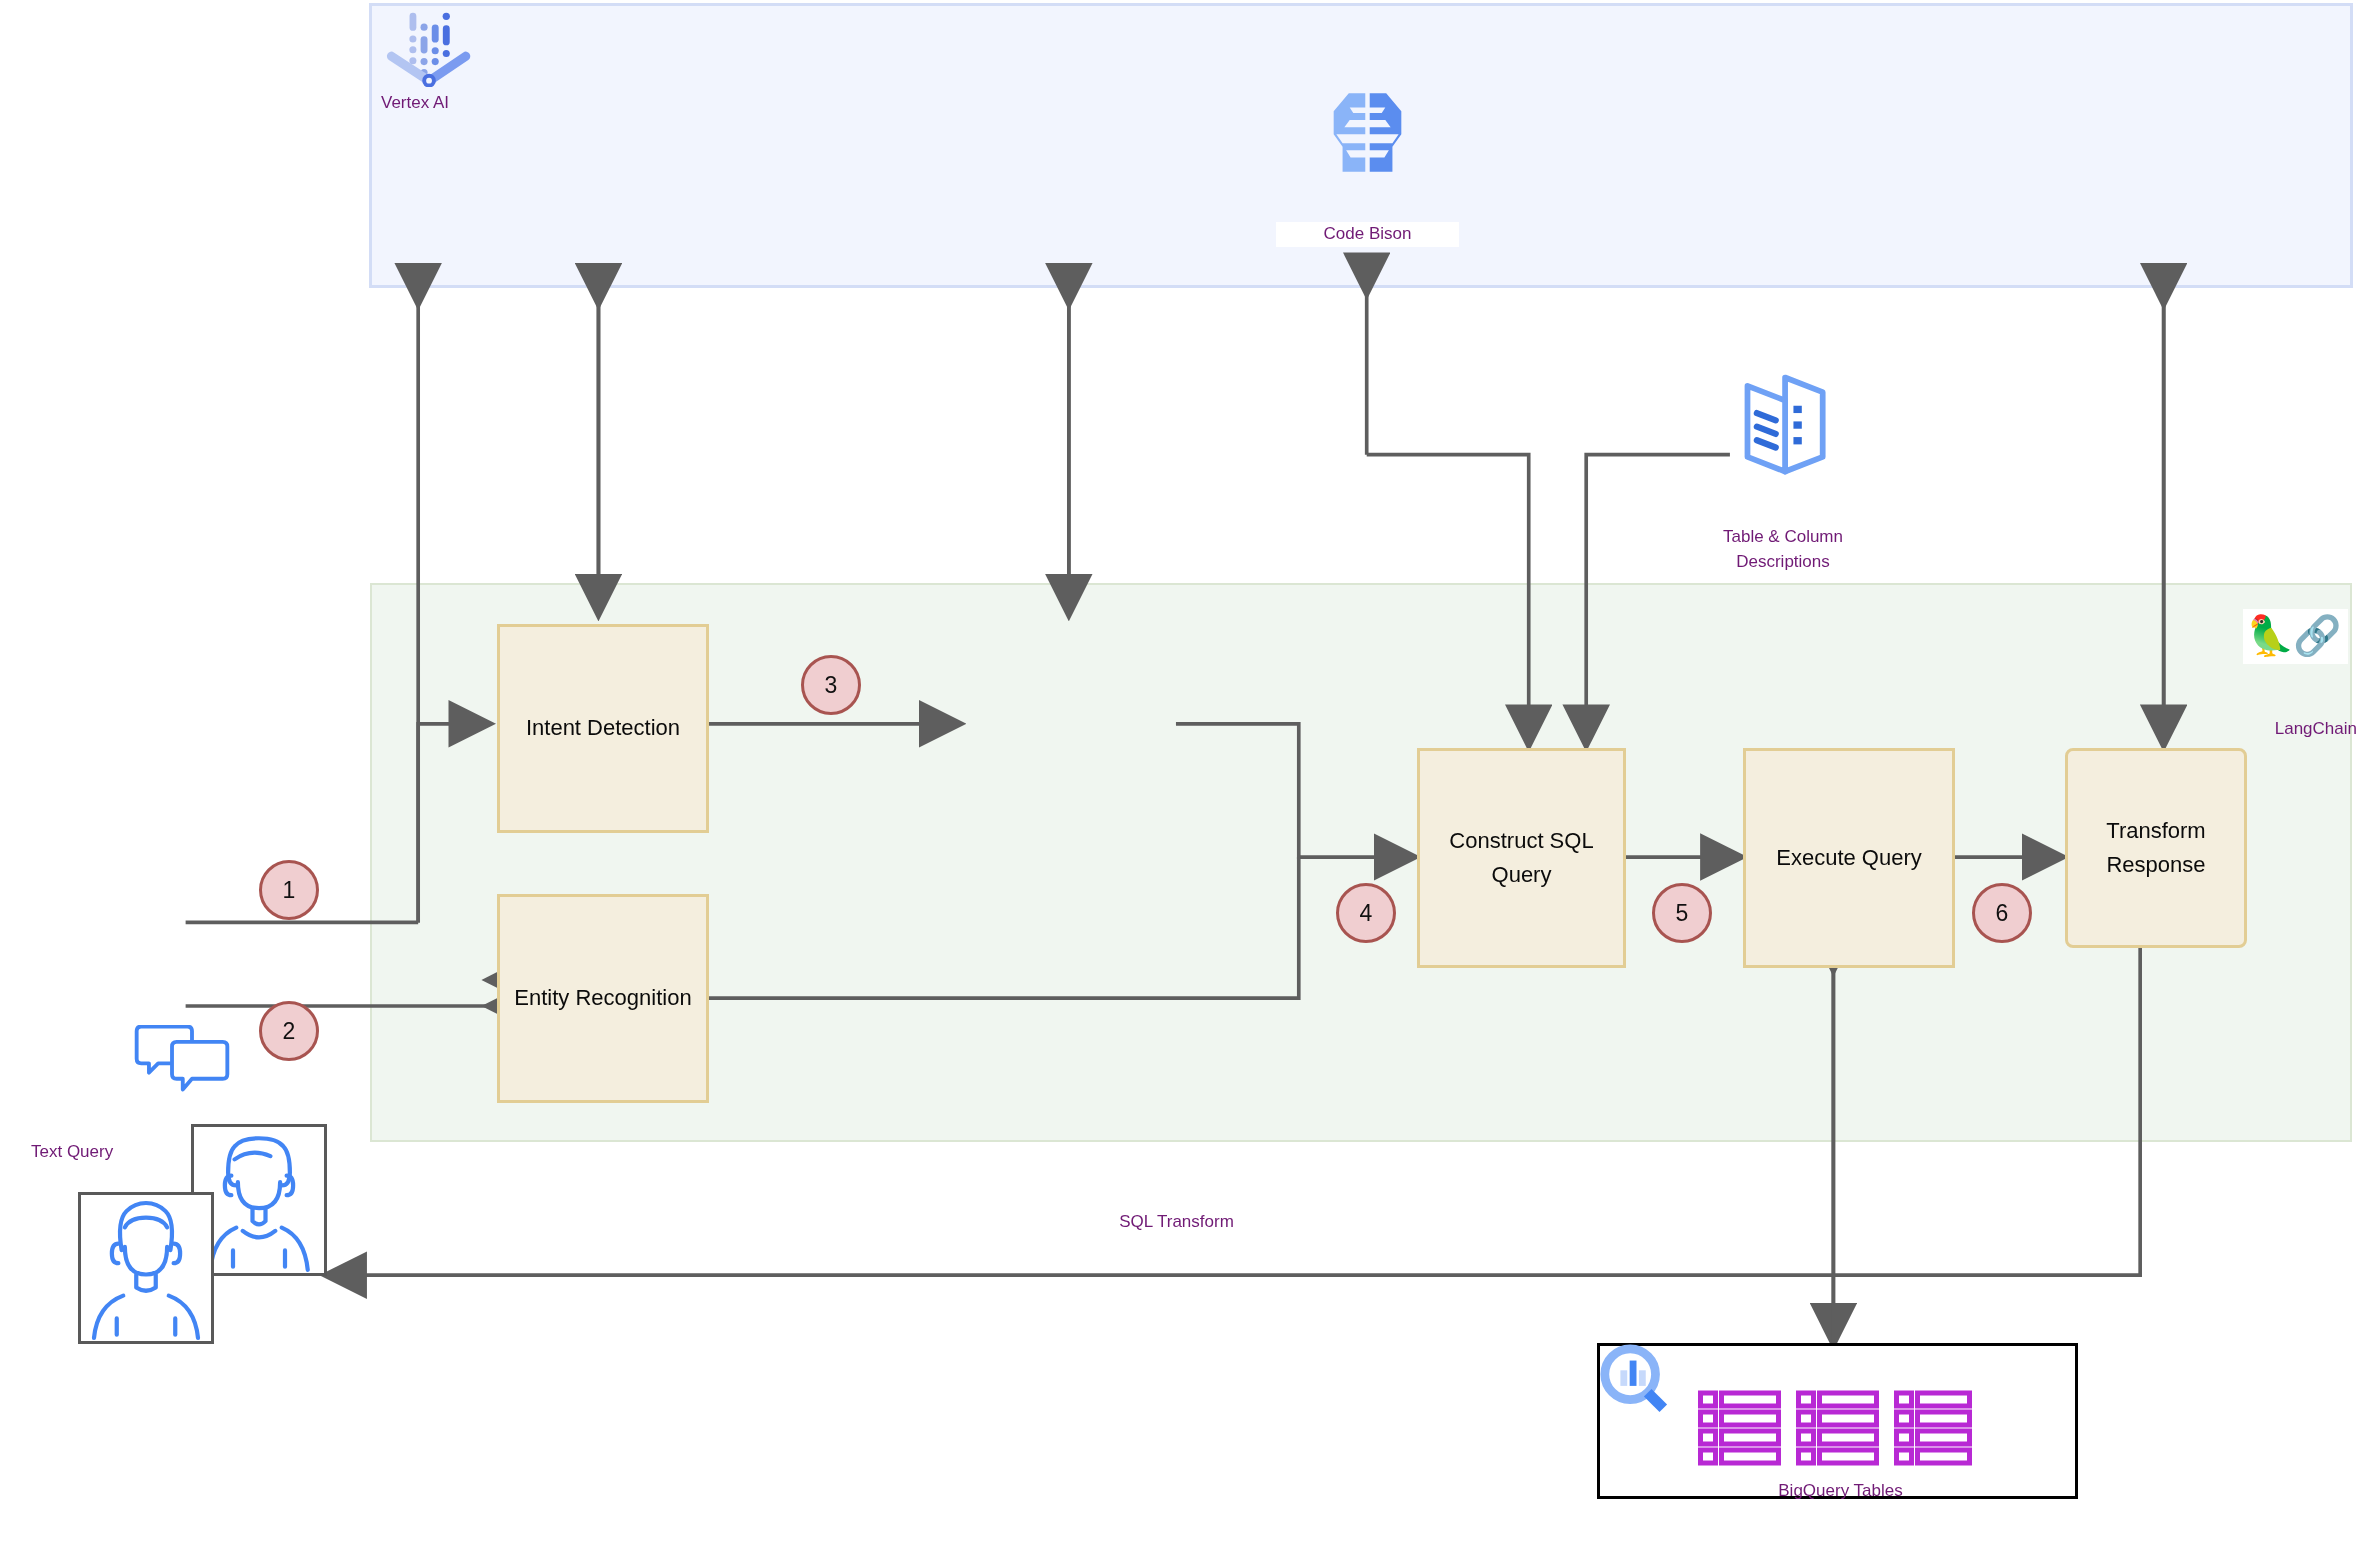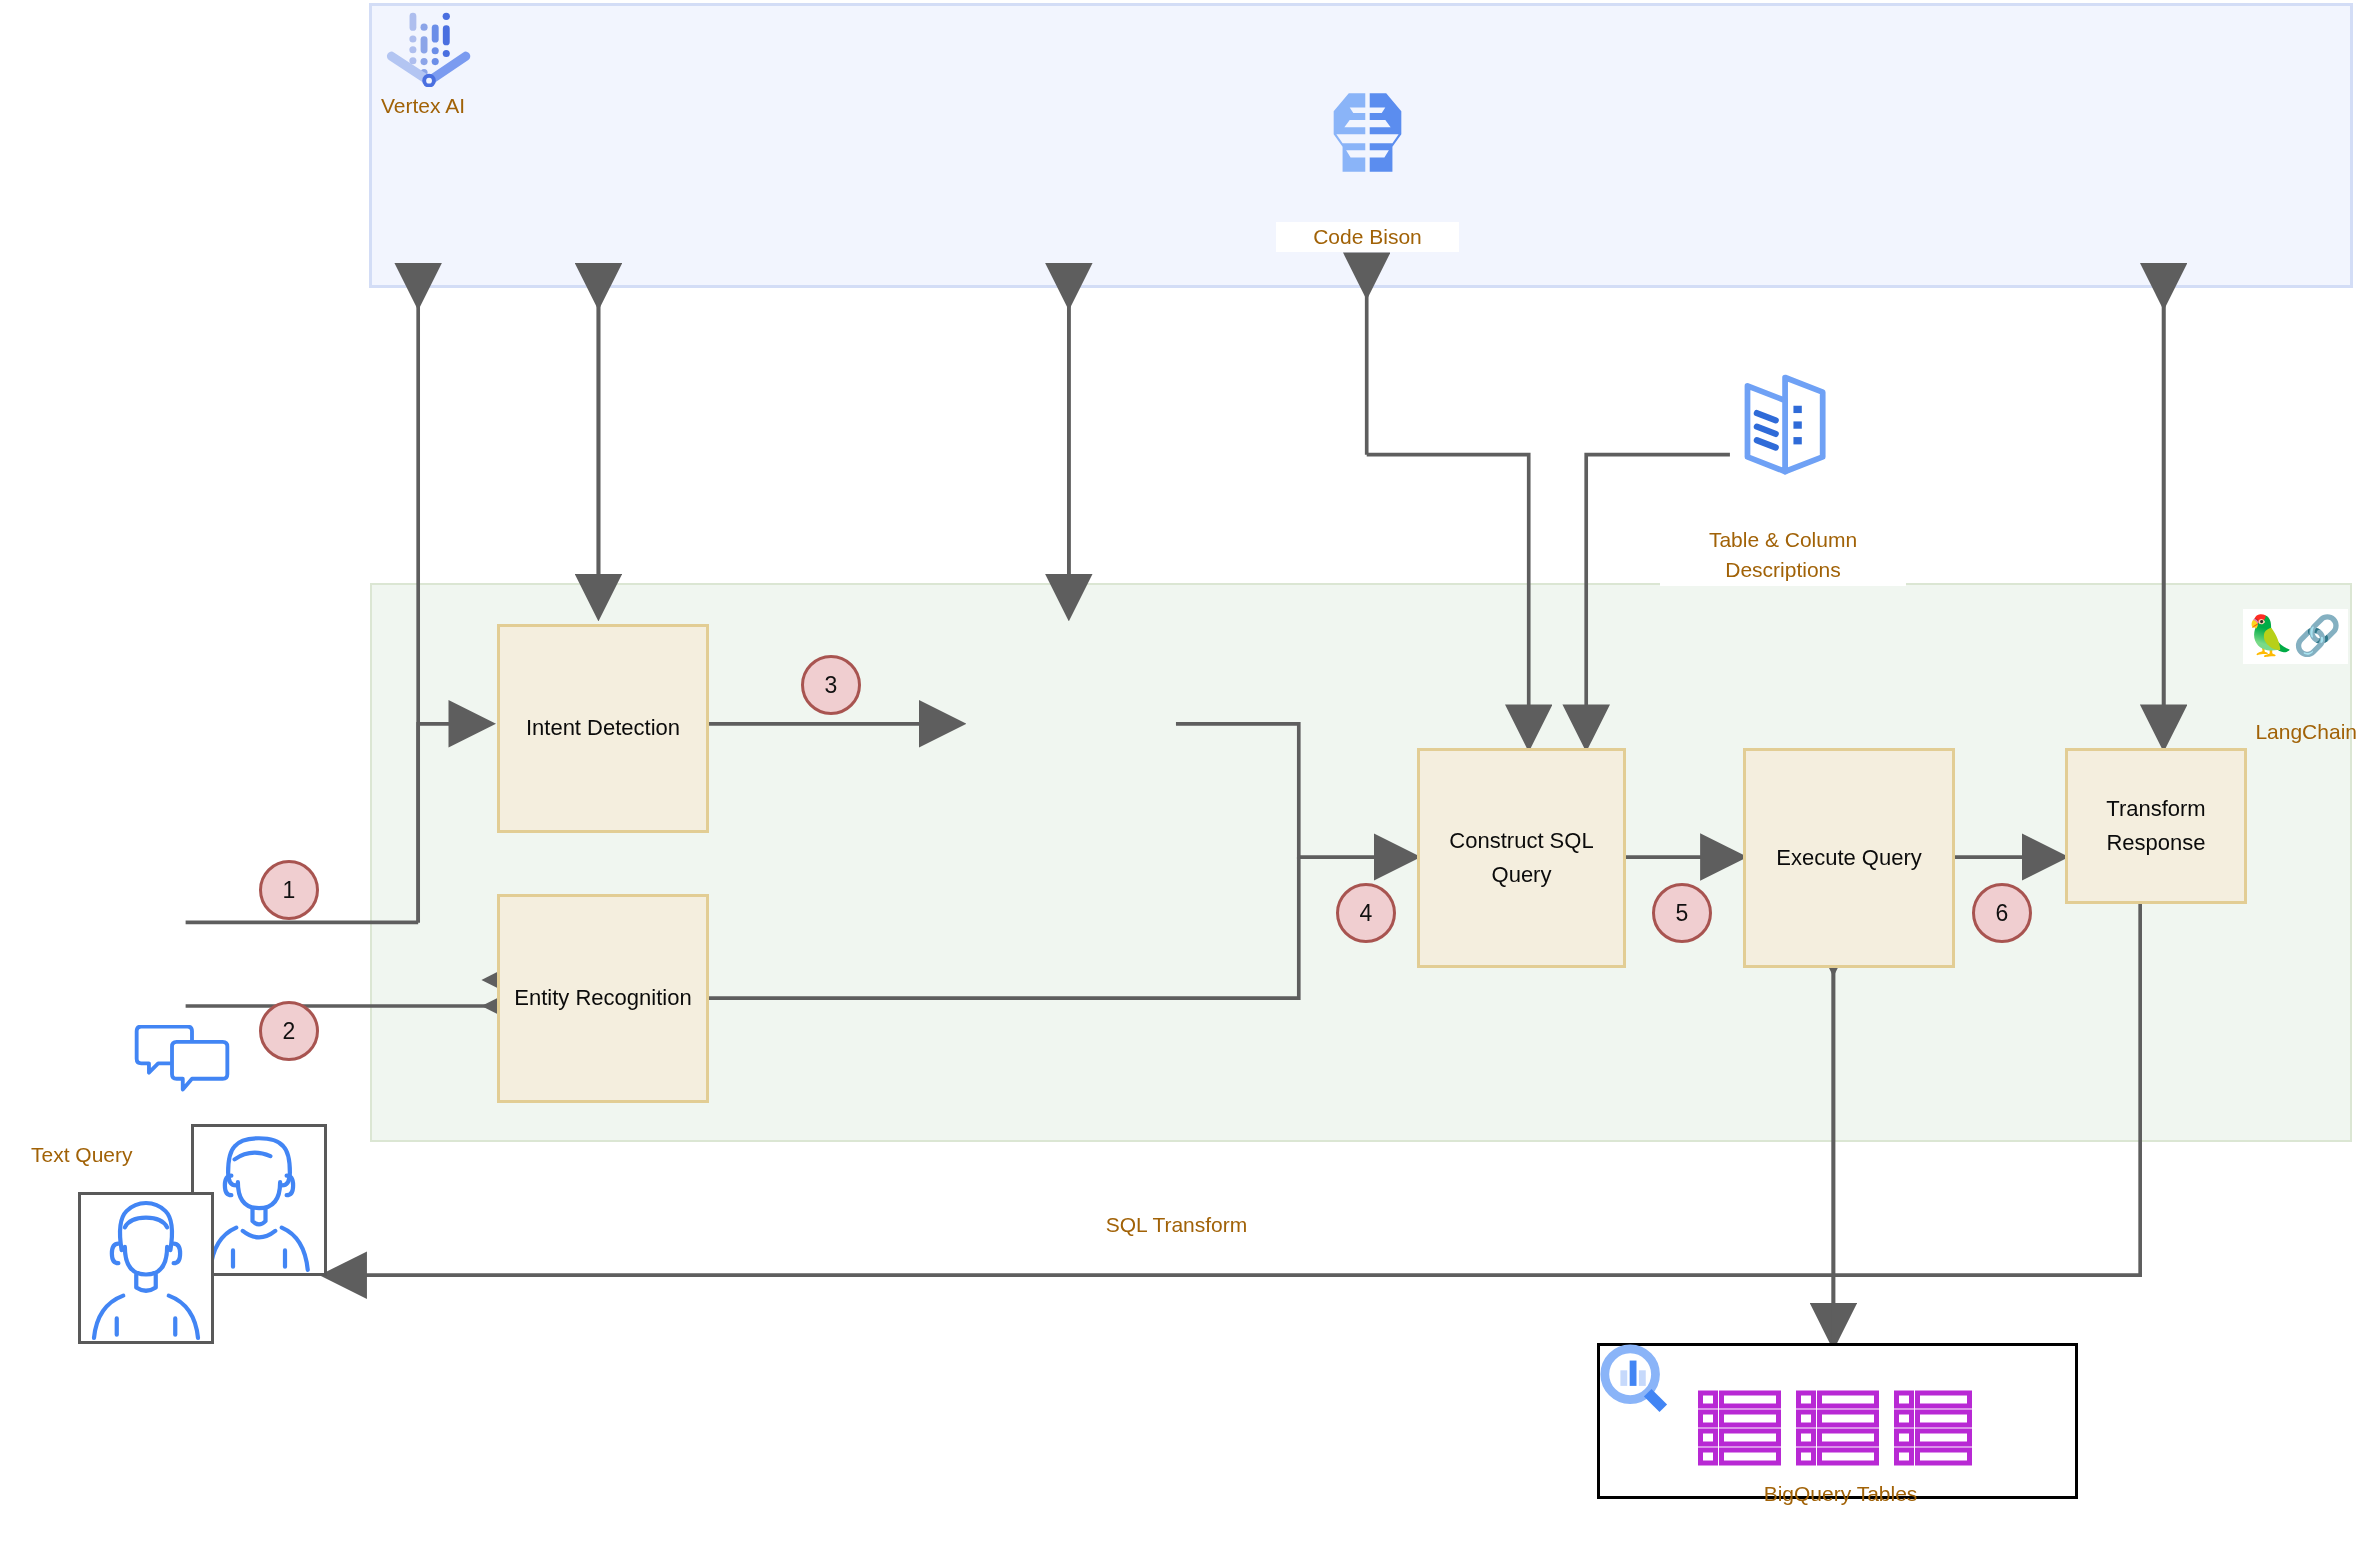--- a/index.html
+++ b/index.html
@@ -12,21 +12,21 @@
   .green-band{left:370px;top:583px;width:1982px;height:559px;background:#f0f6f0;border:2.6px solid #dbe6d3;}
 
   .pbox{position:absolute;box-sizing:border-box;background:#f4eede;border:3.7px solid #e2cd94;
         display:flex;align-items:center;justify-content:center;text-align:center;
         font-size:22px;color:#0b0b0b;line-height:1.55;padding:0 7.3px;}
 
   .badge{position:absolute;box-sizing:border-box;background:#f0ced0;border:3.7px solid #a85450;
          border-radius:50%;display:flex;align-items:center;justify-content:center;
          font-size:23px;color:#111;}
 
-  .caption{position:absolute;font-size:21px;color:#a16207;background:#fff;white-space:nowrap;line-height:1.45;text-align:center;}
+  .caption{position:absolute;font-size:17px;color:#701a75;background:#fff;white-space:nowrap;line-height:1.45;text-align:center;}
   .caption.nobg{background:transparent;}
 
   .iconwrap{position:absolute;}
   .bqbox{position:absolute;box-sizing:border-box;background:#fff;border:3.1px solid #000;}
   .avatar{position:absolute;box-sizing:border-box;background:#fff;border:3.7px solid #595959;}
   .emoji{position:absolute;font-size:39px;line-height:1;}
 </style>
 </head>
 <body>
 
@@ -164,21 +164,21 @@
   </div>
 
   <div class="pbox" style="left:497px;top:894px;width:212px;height:209px;">
     <span>Entity Recognition</span>
   </div>
 
   <div class="pbox" style="left:1743px;top:748px;width:212px;height:220px;">
     <span>Execute Query</span>
   </div>
 
-  <div class="pbox" style="left:2065px;top:748px;width:182px;height:156px;">
+  <div class="pbox" style="left:2065px;top:748px;width:182px;height:200px;border-radius:8px;">
     <span style="white-space:pre-line">Transform
 Response</span>
   </div>
 
   <div class="badge" style="left:259px;top:860px;width:60px;height:60px;">
     <span>1</span>
   </div>
   <div class="badge" style="left:259px;top:1001px;width:60px;height:60px;">
     <span>2</span>
   </div>

